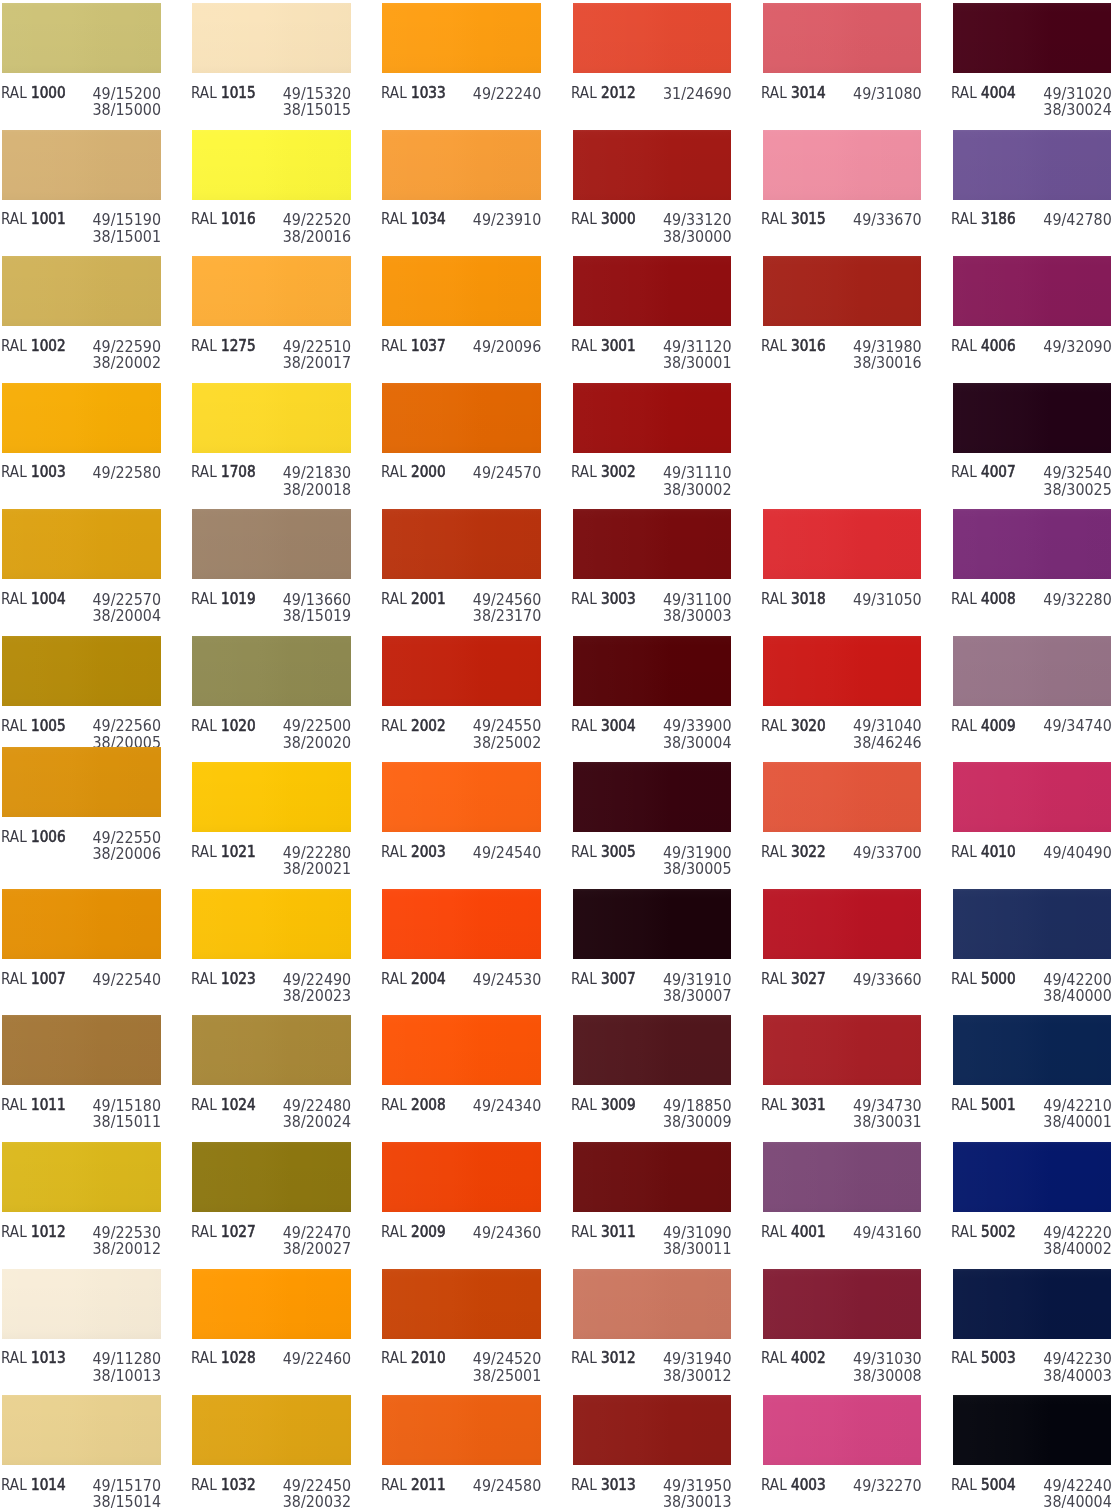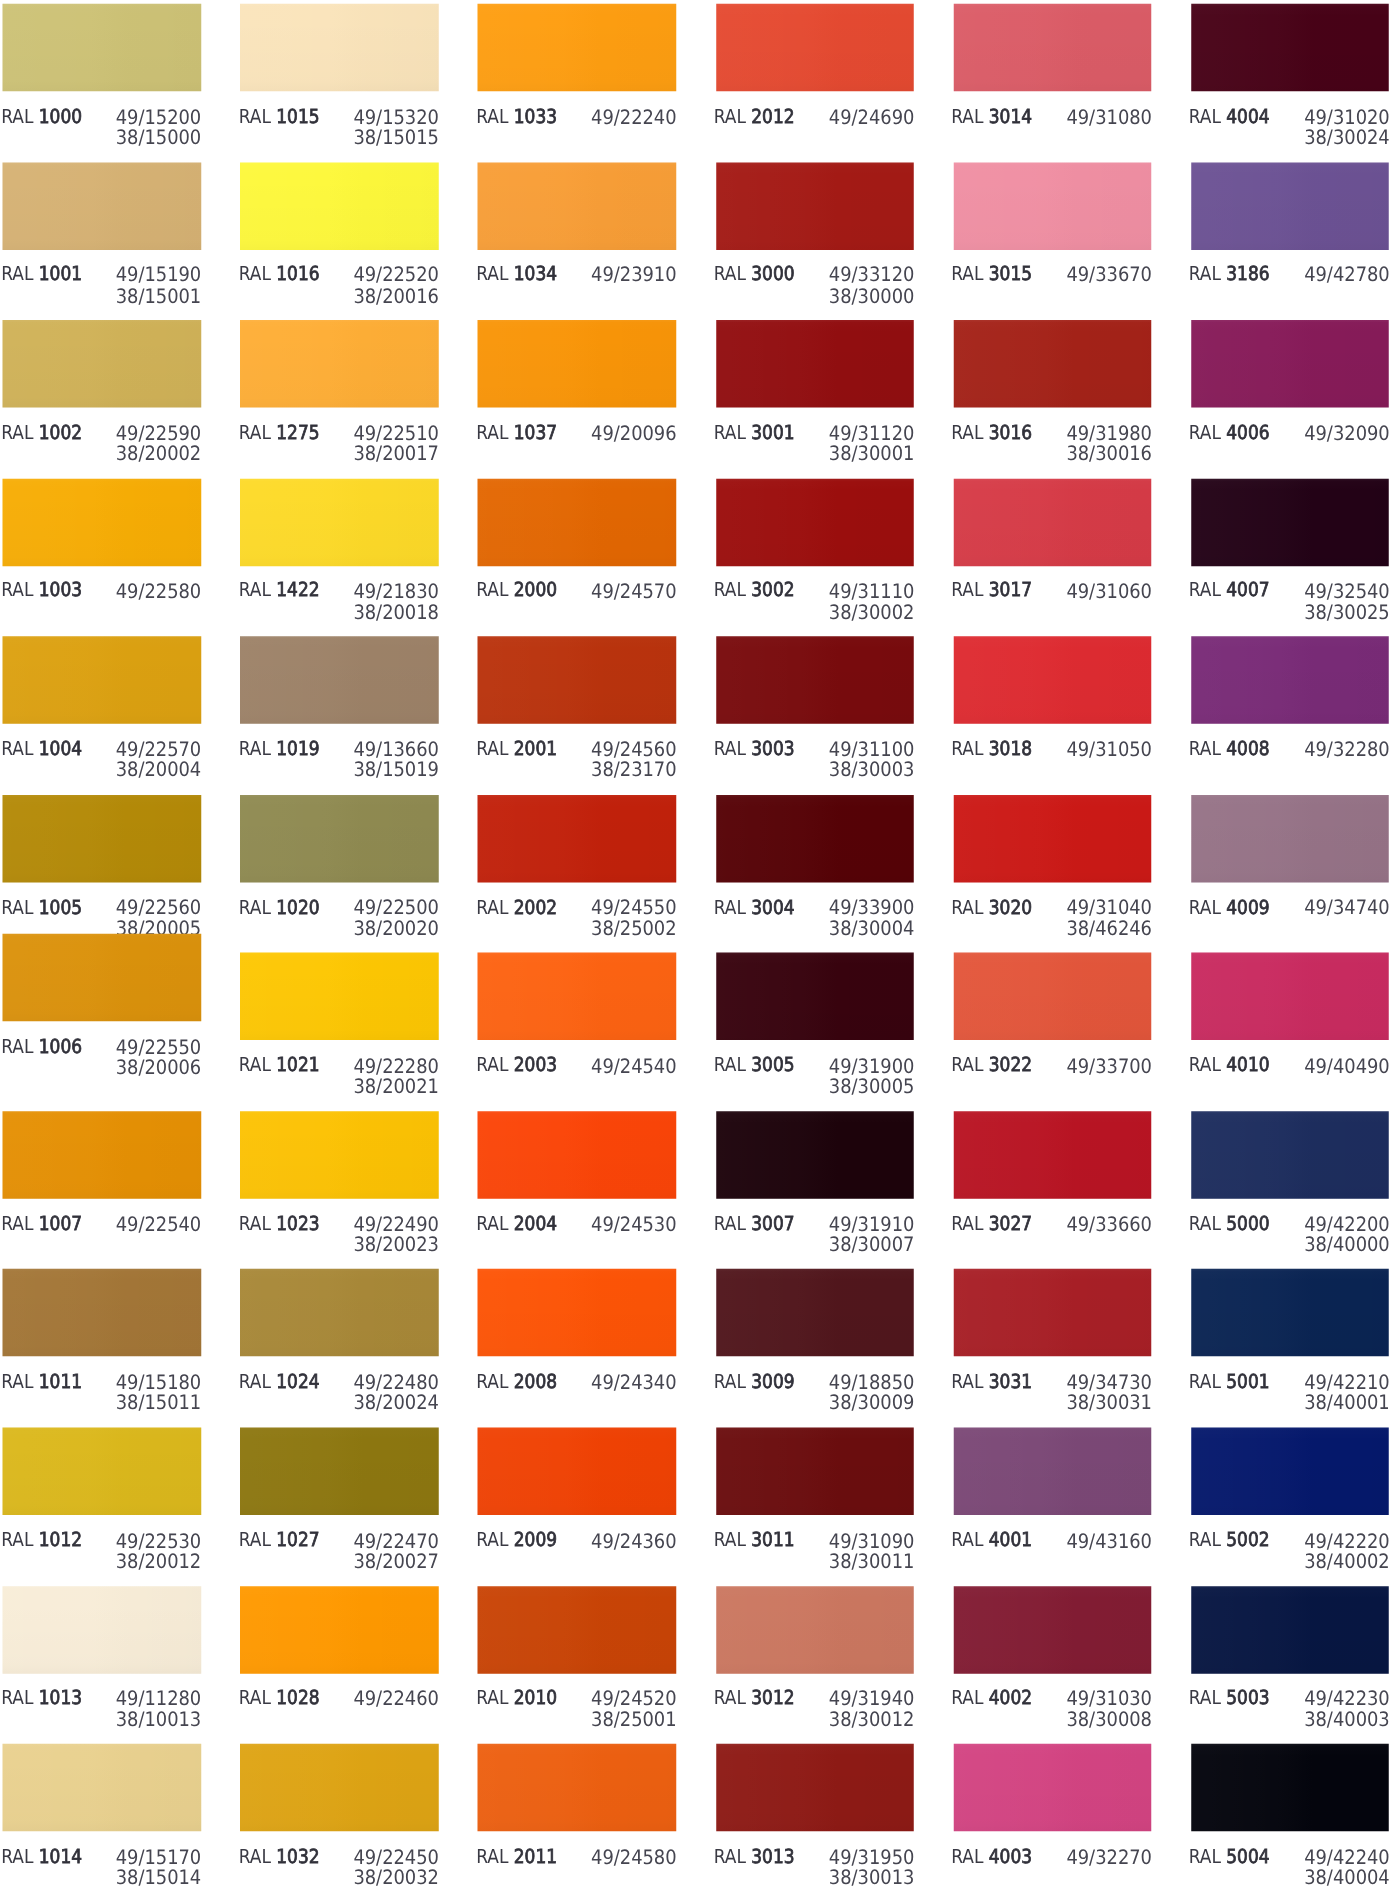--- a/index.html
+++ b/index.html
@@ -175,21 +175,21 @@
   <div class="ral"><span>RAL</span> <span class="num">1275</span></div>
   <div class="codes">
           <div>49/22510</div>
           <div>38/20017</div>
         </div>
  </div>
 </div>
 <div class="cell" style="left:192.2px;top:382.65px">
  <div class="swatch" style="background-color: rgb(253, 218, 40);"></div>
  <div class="labels">
-  <div class="ral"><span>RAL</span> <span class="num">1422</span></div>
+  <div class="ral"><span>RAL</span> <span class="num">1708</span></div>
   <div class="codes">
           <div>49/21830</div>
           <div>38/20018</div>
         </div>
  </div>
 </div>
 <div class="cell" style="left:192.2px;top:509.2px">
  <div class="swatch" style="background-color: rgb(157, 130, 104);"></div>
  <div class="labels">
   <div class="ral"><span>RAL</span> <span class="num">1019</span></div>
@@ -377,21 +377,21 @@
   <div class="codes">
           <div>49/24580</div>
         </div>
  </div>
 </div>
 <div class="cell" style="left:572.5px;top:3.0px">
  <div class="swatch" style="background-color: rgb(229, 74, 49);"></div>
  <div class="labels">
   <div class="ral"><span>RAL</span> <span class="num">2012</span></div>
   <div class="codes">
-          <div>49/24690</div>
+          <div>31/24690</div>
         </div>
  </div>
 </div>
 <div class="cell" style="left:572.5px;top:129.55px">
  <div class="swatch" style="background-color: rgb(164, 26, 21);"></div>
  <div class="labels">
   <div class="ral"><span>RAL</span> <span class="num">3000</span></div>
   <div class="codes">
           <div>49/33120</div>
           <div>38/30000</div>
@@ -519,29 +519,20 @@
 <div class="cell" style="left:762.6px;top:256.1px">
  <div class="swatch" style="background-color: rgb(164, 34, 24);"></div>
  <div class="labels">
   <div class="ral"><span>RAL</span> <span class="num">3016</span></div>
   <div class="codes">
           <div>49/31980</div>
           <div>38/30016</div>
         </div>
  </div>
 </div>
-<div class="cell" style="left:762.6px;top:382.65px">
- <div class="swatch" style="background-color: rgb(214, 59, 71);"></div>
- <div class="labels">
-  <div class="ral"><span>RAL</span> <span class="num">3017</span></div>
-  <div class="codes">
-          <div>49/31060</div>
-        </div>
- </div>
-</div>
 <div class="cell" style="left:762.6px;top:509.2px">
  <div class="swatch" style="background-color: rgb(222, 43, 49);"></div>
  <div class="labels">
   <div class="ral"><span>RAL</span> <span class="num">3018</span></div>
   <div class="codes">
           <div>49/31050</div>
         </div>
  </div>
 </div>
 <div class="cell" style="left:762.6px;top:635.75px">

